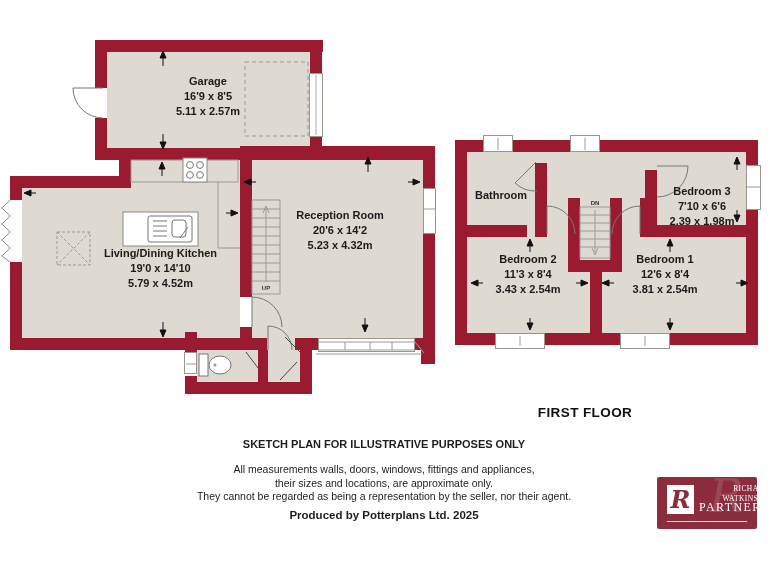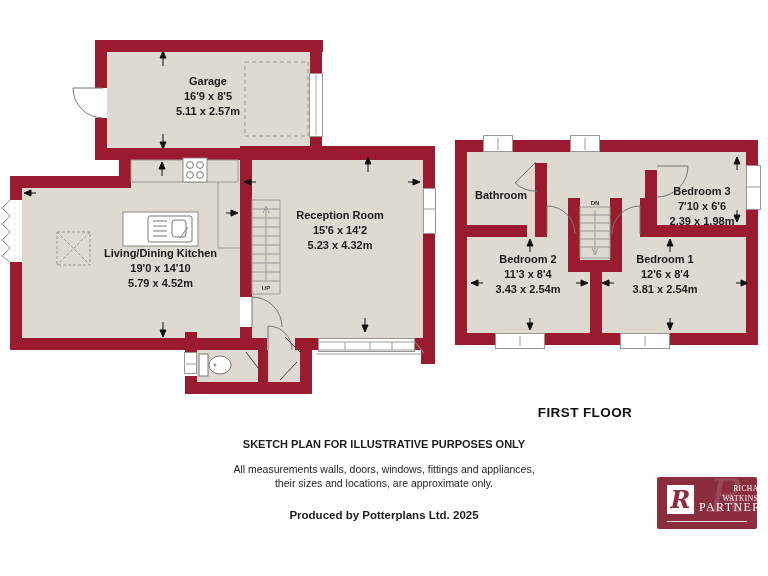--- a/index.html
+++ b/index.html
@@ -251,21 +251,21 @@
     <div>16'9 x 8'5</div>
     <div>5.11 x 2.57m</div>
   </div>
   <div class="rlabel" style="left:58px;top:246px;width:205px">
     <div>Living/Dining Kitchen</div>
     <div>19'0 x 14'10</div>
     <div>5.79 x 4.52m</div>
   </div>
   <div class="rlabel" style="left:270px;top:208px;width:140px">
     <div>Reception Room</div>
-    <div>15'6 x 14'2</div>
+    <div>20'6 x 14'2</div>
     <div>5.23 x 4.32m</div>
   </div>
   <div class="tinylbl" style="left:252px;top:284px;width:28px">UP</div>
 
   <div class="rlabel" style="left:458px;top:188px;width:86px">
     <div>Bathroom</div>
   </div>
   <div class="rlabel" style="left:650px;top:184px;width:104px">
     <div>Bedroom 3</div>
     <div>7'10 x 6'6</div>
@@ -281,20 +281,21 @@
     <div>12'6 x 8'4</div>
     <div>3.81 x 2.54m</div>
   </div>
   <div class="tinylbl" style="left:580px;top:199px;width:30px">DN</div>
 
   <div class="title" style="left:510px;top:405px;width:150px">FIRST FLOOR</div>
 
   <div class="foot" style="top:463px;font-size:10.5px">All measurements walls, doors, windows, fittings and appliances,</div>
   <div class="foot bold" style="top:438px;font-size:11px">SKETCH PLAN FOR ILLUSTRATIVE PURPOSES ONLY</div>
   <div class="foot" style="top:477px;font-size:10.5px">their sizes and locations, are approximate only.</div>
+  <div class="foot" style="top:490px;font-size:10.5px">They cannot be regarded as being a representation by the seller, nor their agent.</div>
   <div class="foot bold" style="top:509px;font-size:11.5px">Produced by Potterplans Ltd. 2025</div>
 
   <div id="logo">
     <div class="wm">R</div>
     <div class="mono-box">
       <span class="mono">R</span>
     </div>
     <div class="ltxt">
       <div>RICHARD</div>
       <div>WATKINSON</div>

